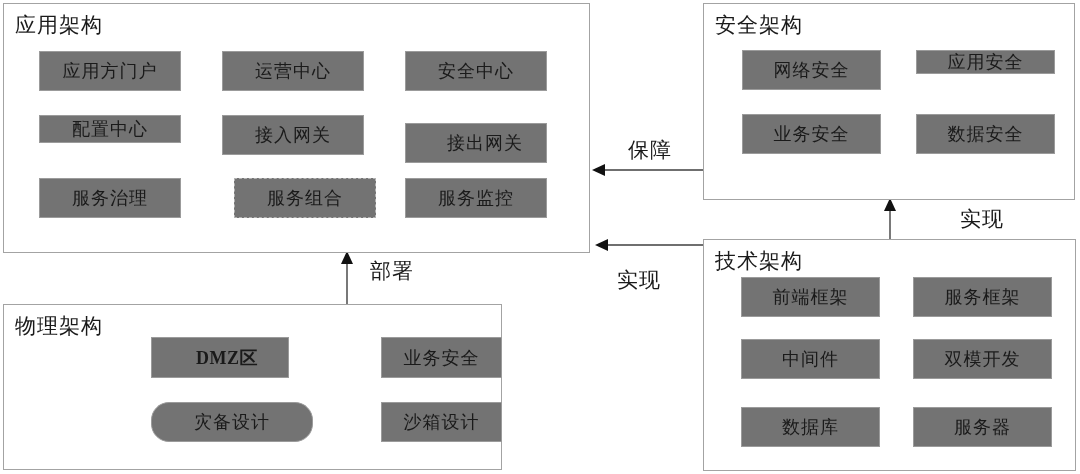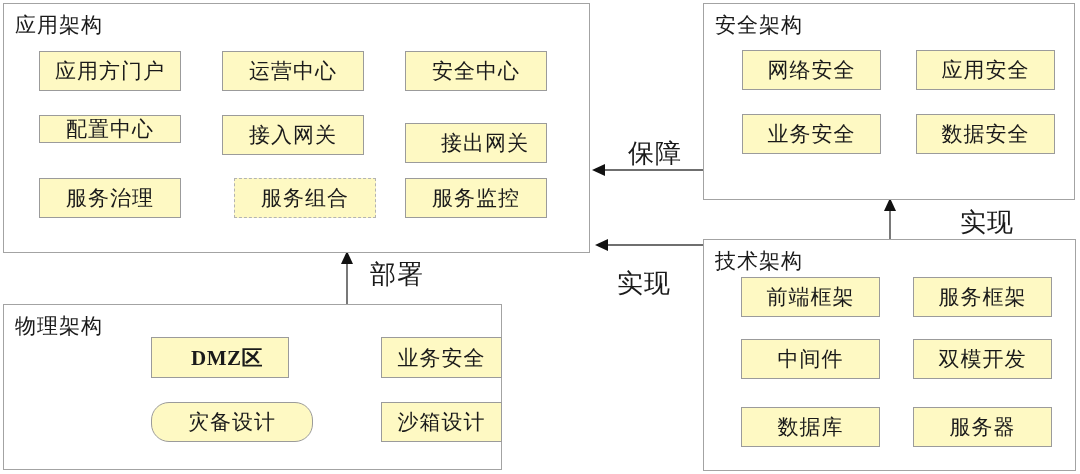--- a/index.html
+++ b/index.html
@@ -8,28 +8,28 @@
     font-family:"Liberation Serif","DejaVu Serif",serif;
     color:#1a1a1a;overflow:hidden;
   }
   .panel{
     position:absolute;border:1.5px solid #a3a3a3;background:#ffffff;box-sizing:border-box;
   }
   .panel-title{
     position:absolute;left:11px;top:7px;font-size:21px;letter-spacing:1px;white-space:nowrap;
   }
   .box{
-    position:absolute;border:1.5px solid #9b9b9b;background:#fef9c3;box-sizing:border-box;
+    position:absolute;border:1.5px solid #9b9b9b;background:#737373;box-sizing:border-box;
     display:flex;align-items:center;justify-content:center;
-    font-size:21px;letter-spacing:1px;white-space:nowrap;text-align:left;
+    font-size:18px;letter-spacing:1px;white-space:nowrap;text-align:left;
   }
   .box.dashed{border:1.5px dashed #b3b3b3;}
   .box.bold{font-weight:bold;letter-spacing:0.5px;padding-left:14px;}
   .arrow-label{
-    position:absolute;font-size:26px;letter-spacing:1px;white-space:nowrap;
+    position:absolute;font-size:21px;letter-spacing:1px;white-space:nowrap;
   }
   svg.arrow-layer{position:absolute;left:0;top:0;width:1080px;height:474px;pointer-events:none;}
   svg.arrow-layer line{stroke:#3f3f3f;stroke-width:1.4;}
   svg.arrow-layer polygon{fill:#111111;stroke:none;}
 </style>
 </head>
 <body>
 
 <div class="canvas">
 
@@ -65,21 +65,21 @@
     <div class="box" style="left:218px;top:111px;width:142px;height:40px;">接入网关</div>
     <div class="box" style="left:401px;top:119px;width:142px;height:40px;padding-left:18px;">接出网关</div>
     <div class="box" style="left:35px;top:174px;width:142px;height:40px;">服务治理</div>
     <div class="box dashed" style="left:230px;top:174px;width:142px;height:40px;">服务组合</div>
     <div class="box" style="left:401px;top:174px;width:142px;height:40px;">服务监控</div>
   </div>
 
   <div class="panel" style="left:703px;top:3px;width:372px;height:197px;">
     <div class="panel-title">安全架构</div>
     <div class="box" style="left:38px;top:46px;width:139px;height:40px;">网络安全</div>
-    <div class="box" style="left:212px;top:46px;width:139px;height:40px;">应用安全</div>
+    <div class="box" style="left:212px;top:46px;width:139px;height:24px;">应用安全</div>
     <div class="box" style="left:38px;top:110px;width:139px;height:40px;">业务安全</div>
     <div class="box" style="left:212px;top:110px;width:139px;height:40px;">数据安全</div>
   </div>
 
   <div class="panel" style="left:703px;top:239px;width:373px;height:232px;">
     <div class="panel-title">技术架构</div>
     <div class="box" style="left:37px;top:37px;width:139px;height:40px;">前端框架</div>
     <div class="box" style="left:209px;top:37px;width:139px;height:40px;">服务框架</div>
     <div class="box" style="left:37px;top:99px;width:139px;height:40px;">中间件</div>
     <div class="box" style="left:209px;top:99px;width:139px;height:40px;">双模开发</div>

